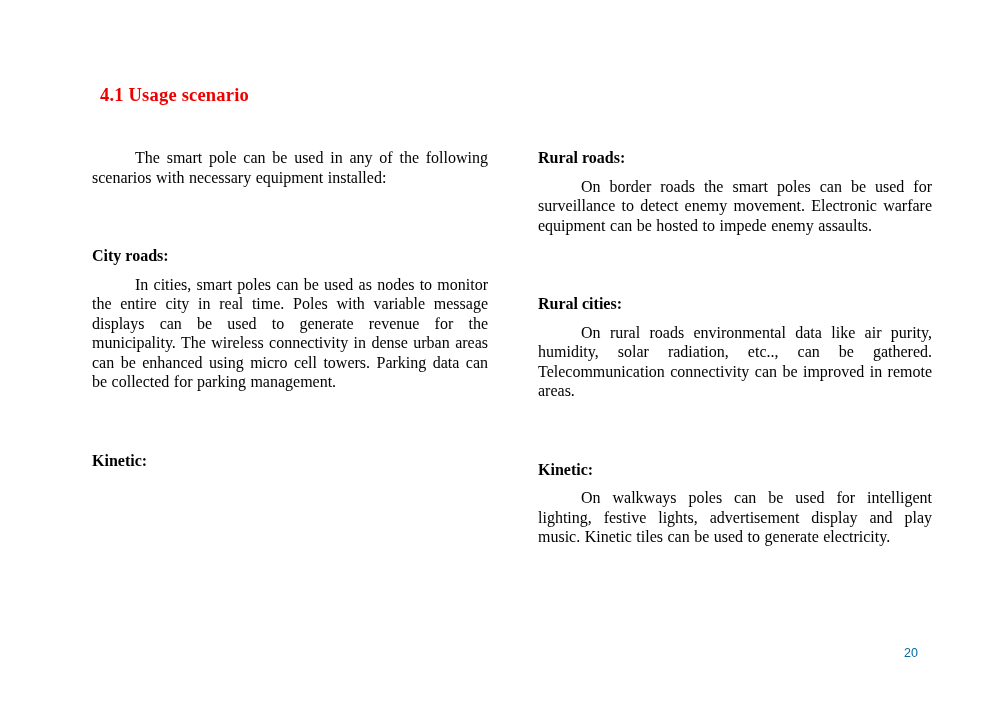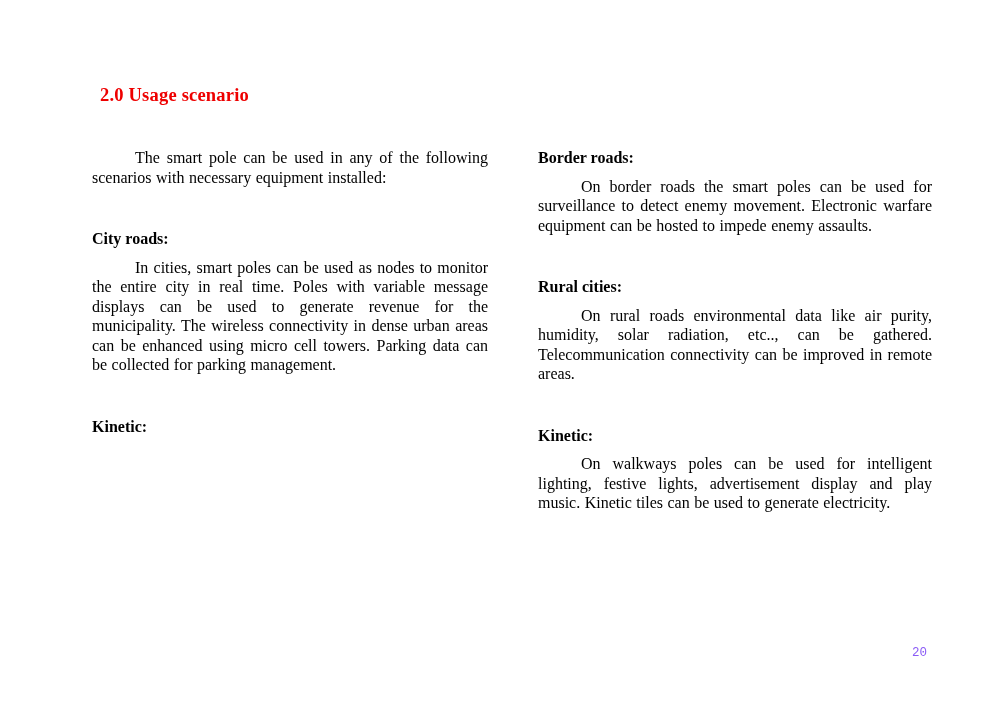--- a/index.html
+++ b/index.html
@@ -43,55 +43,55 @@
     hyphens: none;
     word-spacing: 0.5px;
   }
   .sec-heading {
     margin: 0 0 9px 0;
     font-size: 16px;
     line-height: 19.5px;
     font-weight: bold;
     text-align: left;
   }
-  .section { margin-top: 42px; }
+  .section { margin-top: 59px; }
   .col-right .section:first-child { margin-top: 0; }
   .page-number {
     position: absolute;
     top: 646px;
-    right: 73px;
-    font-family: Liberation Mono, monospace;
+    right: 82px;
+    font-family: Liberation Sans, sans-serif;
     font-size: 12.5px;
     line-height: 14px;
-    color: #8b5cf6;
+    color: #0369a1;
   }
 </style>
 </head>
 <body>
 
 <div class="page">
 
-  <h1 class="doc-title" style="color: rgb(238, 0, 0);">2.0 Usage scenario</h1>
+  <h1 class="doc-title" style="color: rgb(238, 0, 0);">4.1 Usage scenario</h1>
 
   <div class="col col-left">
     <p class="body-par">The smart pole can be used in any of the following scenarios with necessary equipment installed:</p>
 
     <div class="section">
       <p class="sec-heading">City roads:</p>
       <p class="body-par">In cities, smart poles can be used as nodes to monitor the entire city in real time. Poles with variable message displays can be used to generate revenue for the municipality. The wireless connectivity in dense urban areas can be enhanced using micro cell towers. Parking data can be collected for parking management.</p>
     </div>
 
     <div class="section">
       <p class="sec-heading">Kinetic:</p>
     </div>
   </div>
 
   <div class="col col-right">
     <div class="section">
-      <p class="sec-heading">Border roads:</p>
+      <p class="sec-heading">Rural roads:</p>
       <p class="body-par">On border roads the smart poles can be used for surveillance to detect enemy movement. Electronic warfare equipment can be hosted to impede enemy assaults.</p>
     </div>
 
     <div class="section">
       <p class="sec-heading">Rural cities:</p>
       <p class="body-par">On rural roads environmental data like air purity, humidity, solar radiation, etc.., can be gathered. Telecommunication connectivity can be improved in remote areas.</p>
     </div>
 
     <div class="section">
       <p class="sec-heading">Kinetic:</p>

